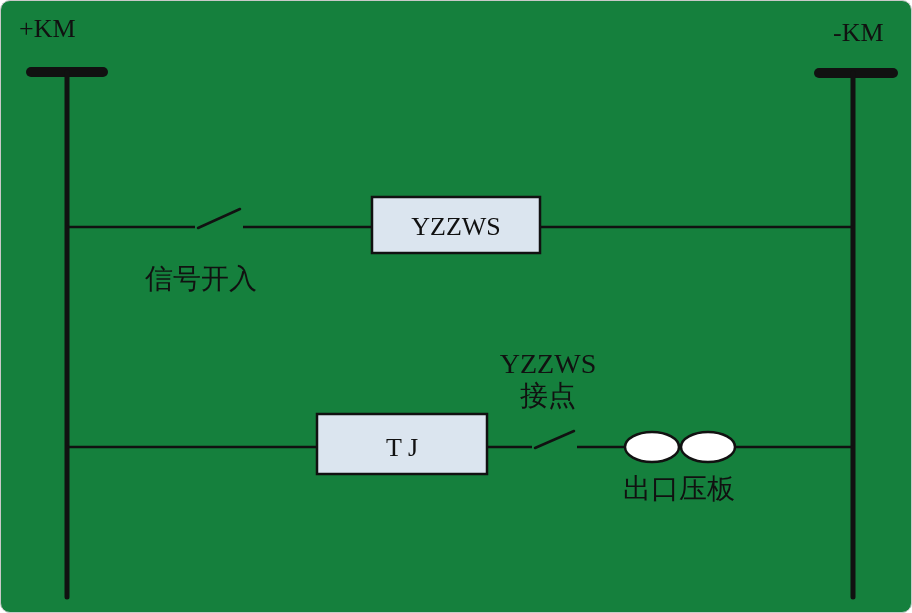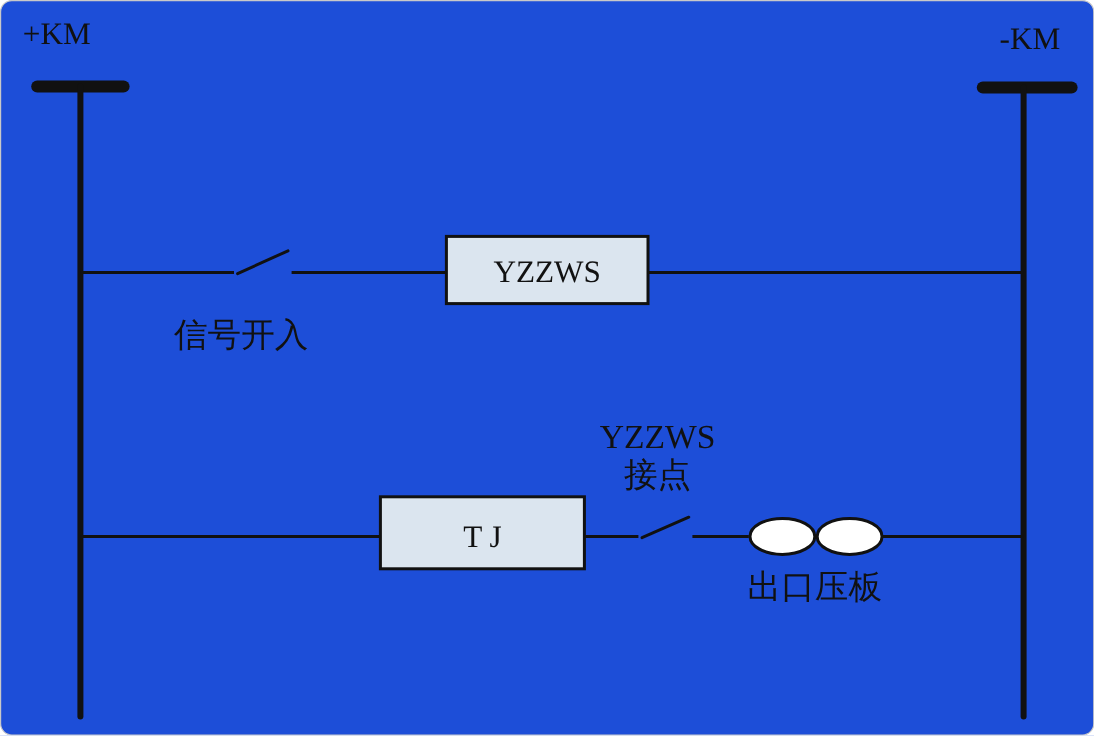--- a/index.html
+++ b/index.html
@@ -4,21 +4,21 @@
 <style>
   html, body {
     margin: 0;
     padding: 0;
     background: #ffffff;
   }
   .canvas {
     position: relative;
     width: 912px;
     height: 613px;
-    background: #1d4ed8;
+    background: #15803d;
     border: 1px solid #c9c9c9;
     border-radius: 10px;
     box-sizing: border-box;
     overflow: hidden;
     font-family: "Liberation Serif", "DejaVu Serif", serif;
   }
   svg {
     display: block;
   }
   text {

